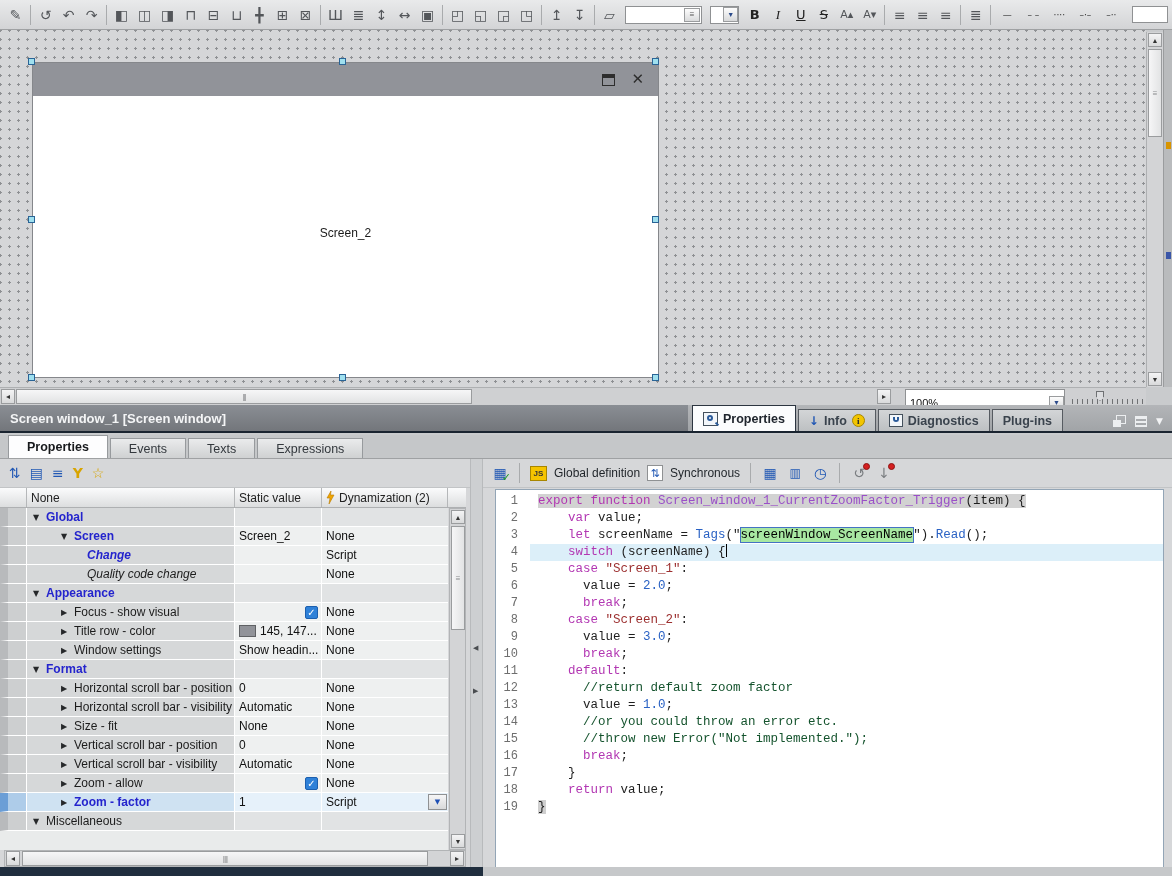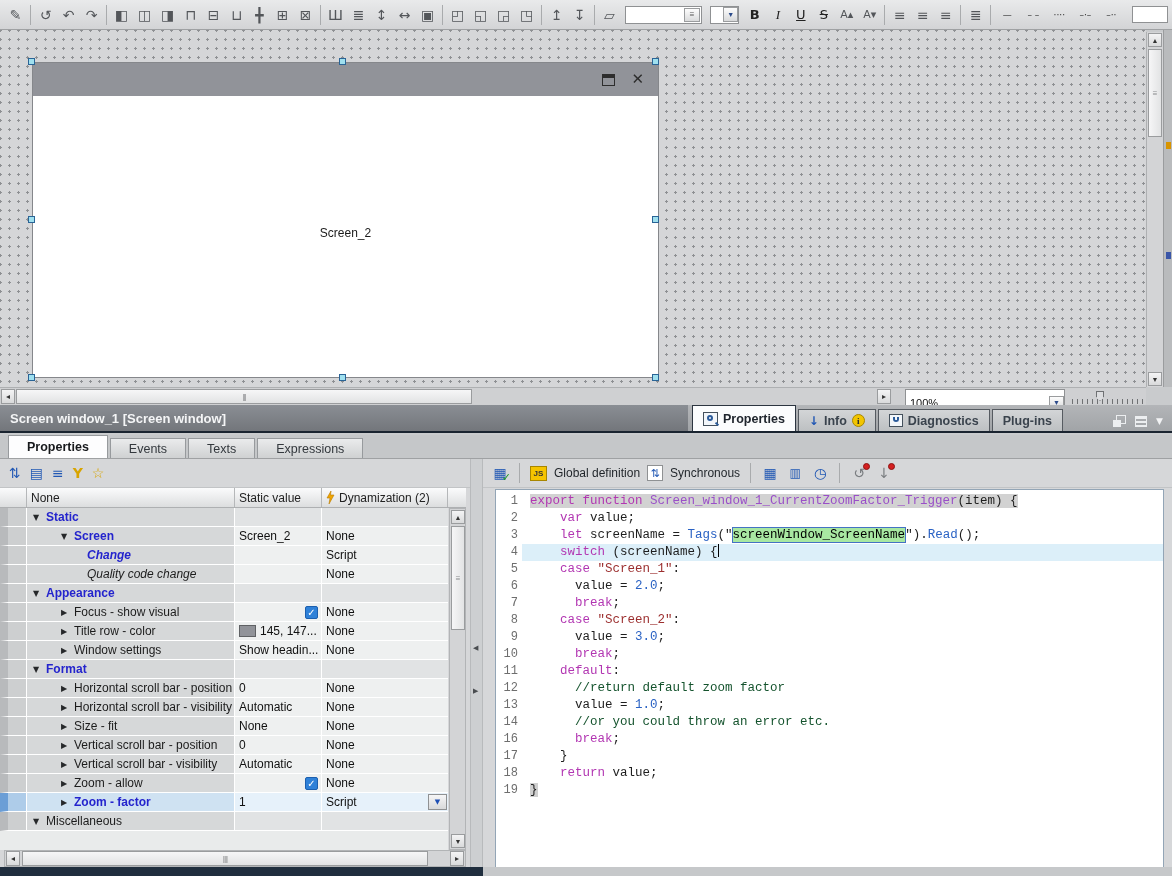--- a/index.html
+++ b/index.html
@@ -164,21 +164,21 @@
     display:inline-flex; align-items:center; justify-content:center; font-family:"DejaVu Sans",sans-serif; flex:none; }
   .reddot { position:absolute; right:-2px; top:-1px; width:7px; height:7px; border-radius:50%;
     background:#d42020; border:1px solid #8e1212; }
   .graybtn { color:#7a7d80; }
 
   .editor { position:absolute; left:12px; top:30px; width:669px; height:379px; background:#fff;
     border:1px solid #93a5b6; font-family:"Liberation Mono","DejaVu Sans Mono",monospace; font-size:12.5px;
     line-height:17px; overflow:hidden; padding-top:3px; }
   .cl { display:flex; height:17px; }
   .ln { width:26px; flex:none; text-align:right; padding-right:4px; color:#6e6e6e; font-size:12px; }
-  .lc { flex:1; white-space:pre; padding-left:8px; }
+  .lc { flex:1; white-space:pre; padding-left:8px;margin-left:8px; }
   .cl .hlblue-bg, .cl.hlblue .lc { background:#dceff9; }
   .graybg { background:#d2d2d2; }
   .kw { color:#b236b2; } .fn { color:#9a4fc8; } .api { color:#2a62c4; } .str { color:#9c2f2f; }
   .num { color:#2a62c4; } .cm { color:#14532d; } .pl { color:#1e1e1e; }
   .selhl { background:#a8e8a2; outline:1px solid #4472c4; color:#000; }
   .bhl { background:#cfcfcf; color:#1e1e1e; }
   .caret { display:inline-block; width:1px; height:13px; background:#000; vertical-align:-2px; }
 </style>
 </head>
 <body>
@@ -358,21 +358,21 @@
           <span>Dynamization (2)</span>
         </span>
         <span class="gh w-end"></span>
       </div>
 
       <div class="grid-rows" id="grid-rows">
           <div class="prow group">
             <span class="c-rowhead"></span>
             <div class="c-name lvl1">
               <span class="exp">▼</span>
-              <span class="pname blue">Static</span>
+              <span class="pname blue">Global</span>
             </div>
             <div class="c-static"></div>
             <div class="c-dyn"></div>
           </div>
           <div class="prow">
             <span class="c-rowhead"></span>
             <div class="c-name lvl2">
               <span class="exp">▼</span>
               <span class="pname blue">Screen</span>
             </div>
@@ -649,20 +649,24 @@
             </div>
             <div class="cl">
               <span class="ln">13</span>
               <span class="lc"><span class="pl">      value = </span><span class="num">1.0</span><span class="pl">;</span></span>
             </div>
             <div class="cl">
               <span class="ln">14</span>
               <span class="lc"><span class="cm">      //or you could throw an error etc.</span></span>
             </div>
             <div class="cl">
+              <span class="ln">15</span>
+              <span class="lc"><span class="cm">      //throw new Error("Not implemented.");</span></span>
+            </div>
+            <div class="cl">
               <span class="ln">16</span>
               <span class="lc"><span class="pl">      </span><span class="kw">break</span><span class="pl">;</span></span>
             </div>
             <div class="cl">
               <span class="ln">17</span>
               <span class="lc"><span class="pl">    }</span></span>
             </div>
             <div class="cl">
               <span class="ln">18</span>
               <span class="lc"><span class="pl">    </span><span class="kw">return</span><span class="pl"> value;</span></span>

